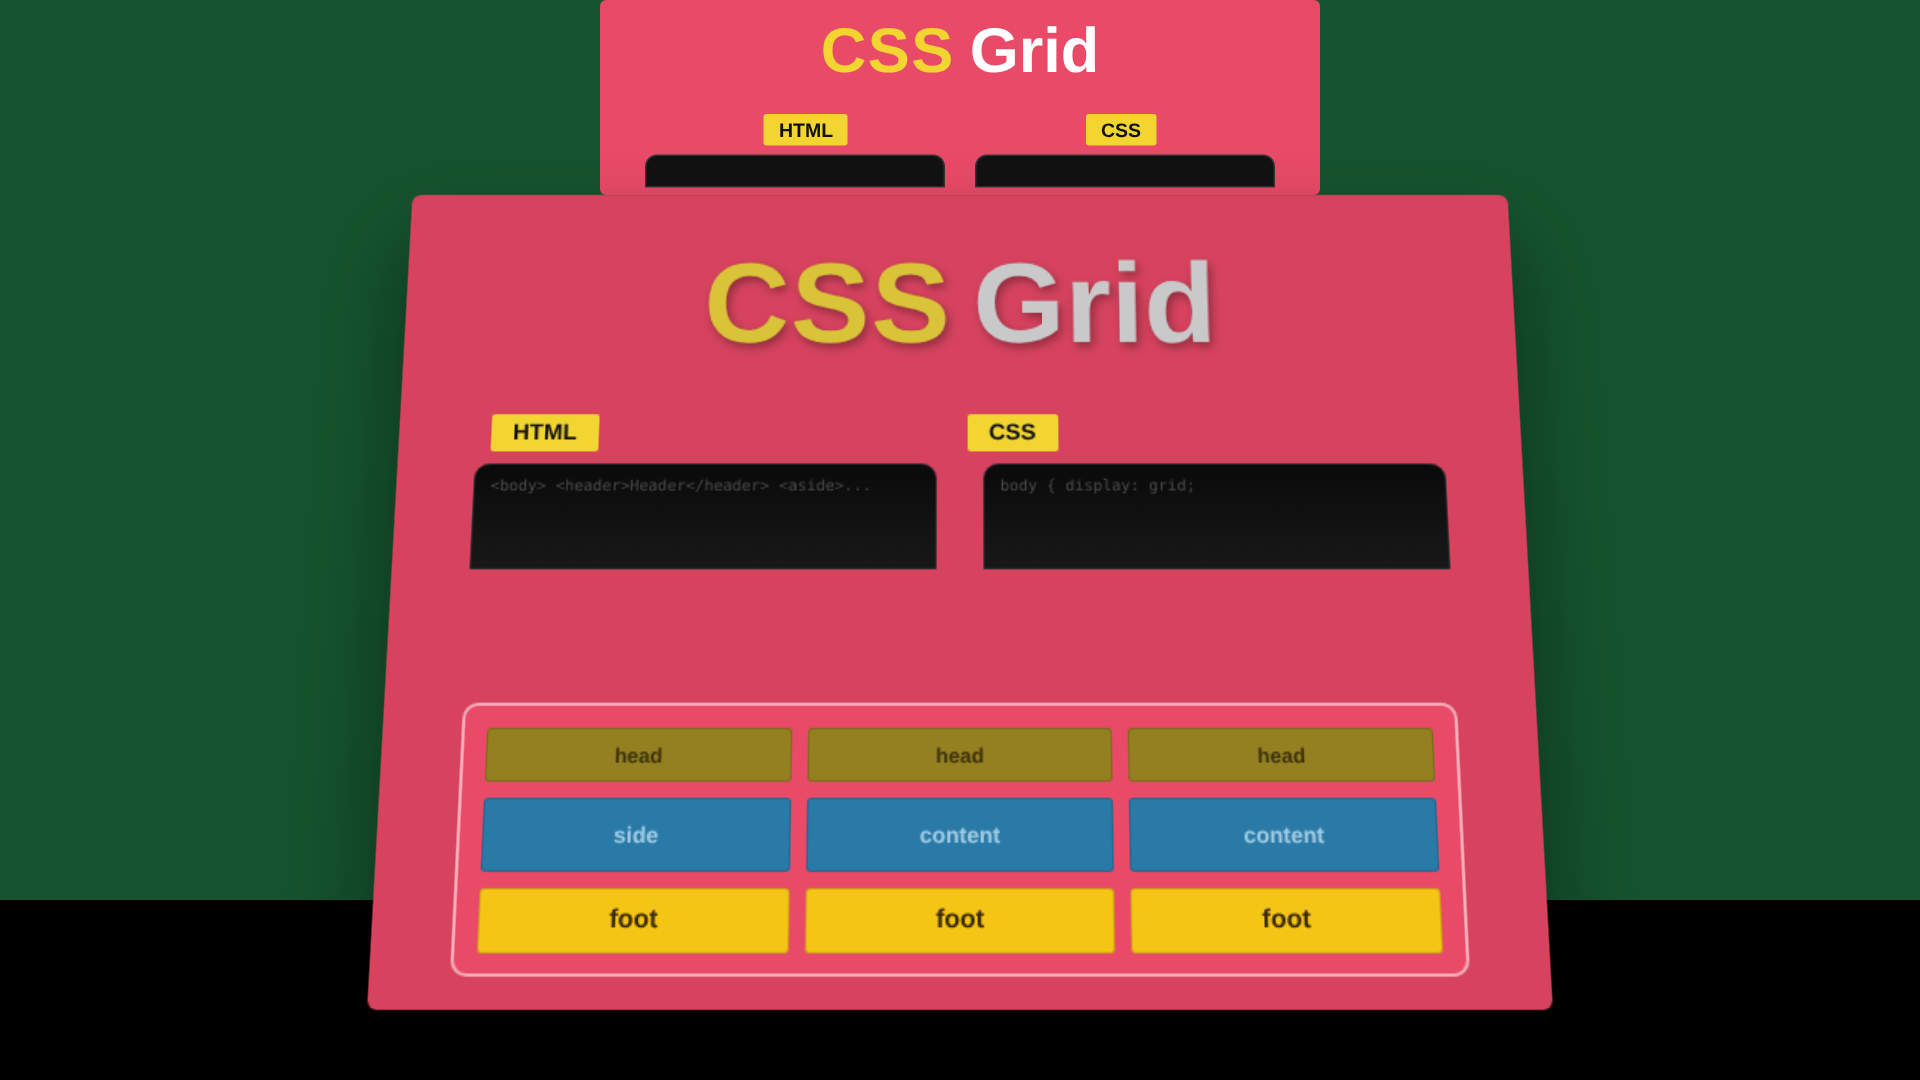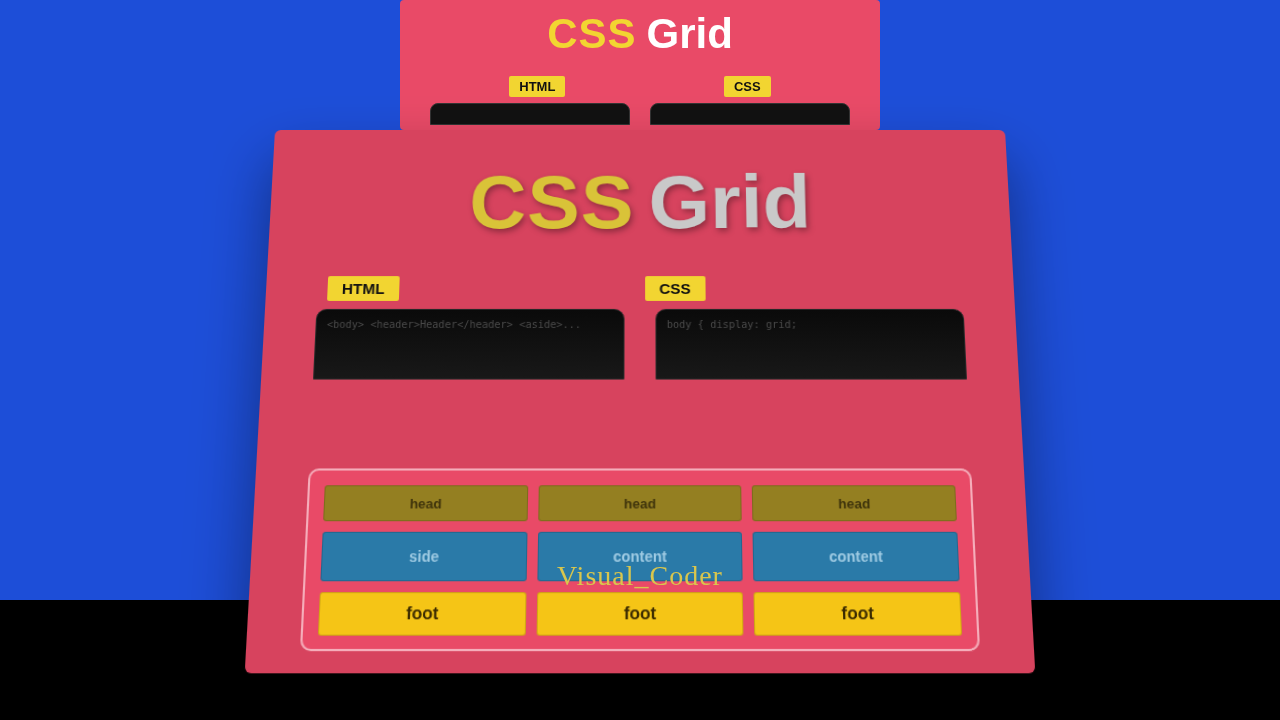--- a/index.html
+++ b/index.html
@@ -2,21 +2,21 @@
 <html><head>
 <meta charset="utf-8">
 <style>
   * { margin: 0; padding: 0; box-sizing: border-box; }
   html, body { width: 1280px; height: 720px; background: #000; font-family: Arial, Helvetica, sans-serif; overflow: hidden; }
 
   .stage {
     position: relative;
     width: 1280px;
     height: 600px;
-    background: #1d4ed8;
+    background: #14532d;
   }
 
   
   .card-back {
     position: absolute;
     left: 400px;
     top: 0;
     width: 480px;
     height: 130px;
     background: #e94a67;
@@ -216,14 +216,13 @@
 
           <div class="gcell g-foot">foot</div>
           <div class="gcell g-foot">foot</div>
           <div class="gcell g-foot">foot</div>
         </div>
       </div>
 
     </div>
   </div>
 
-  <div class="watermark">Visual_Coder</div>
 </div>
 
 </body></html>

